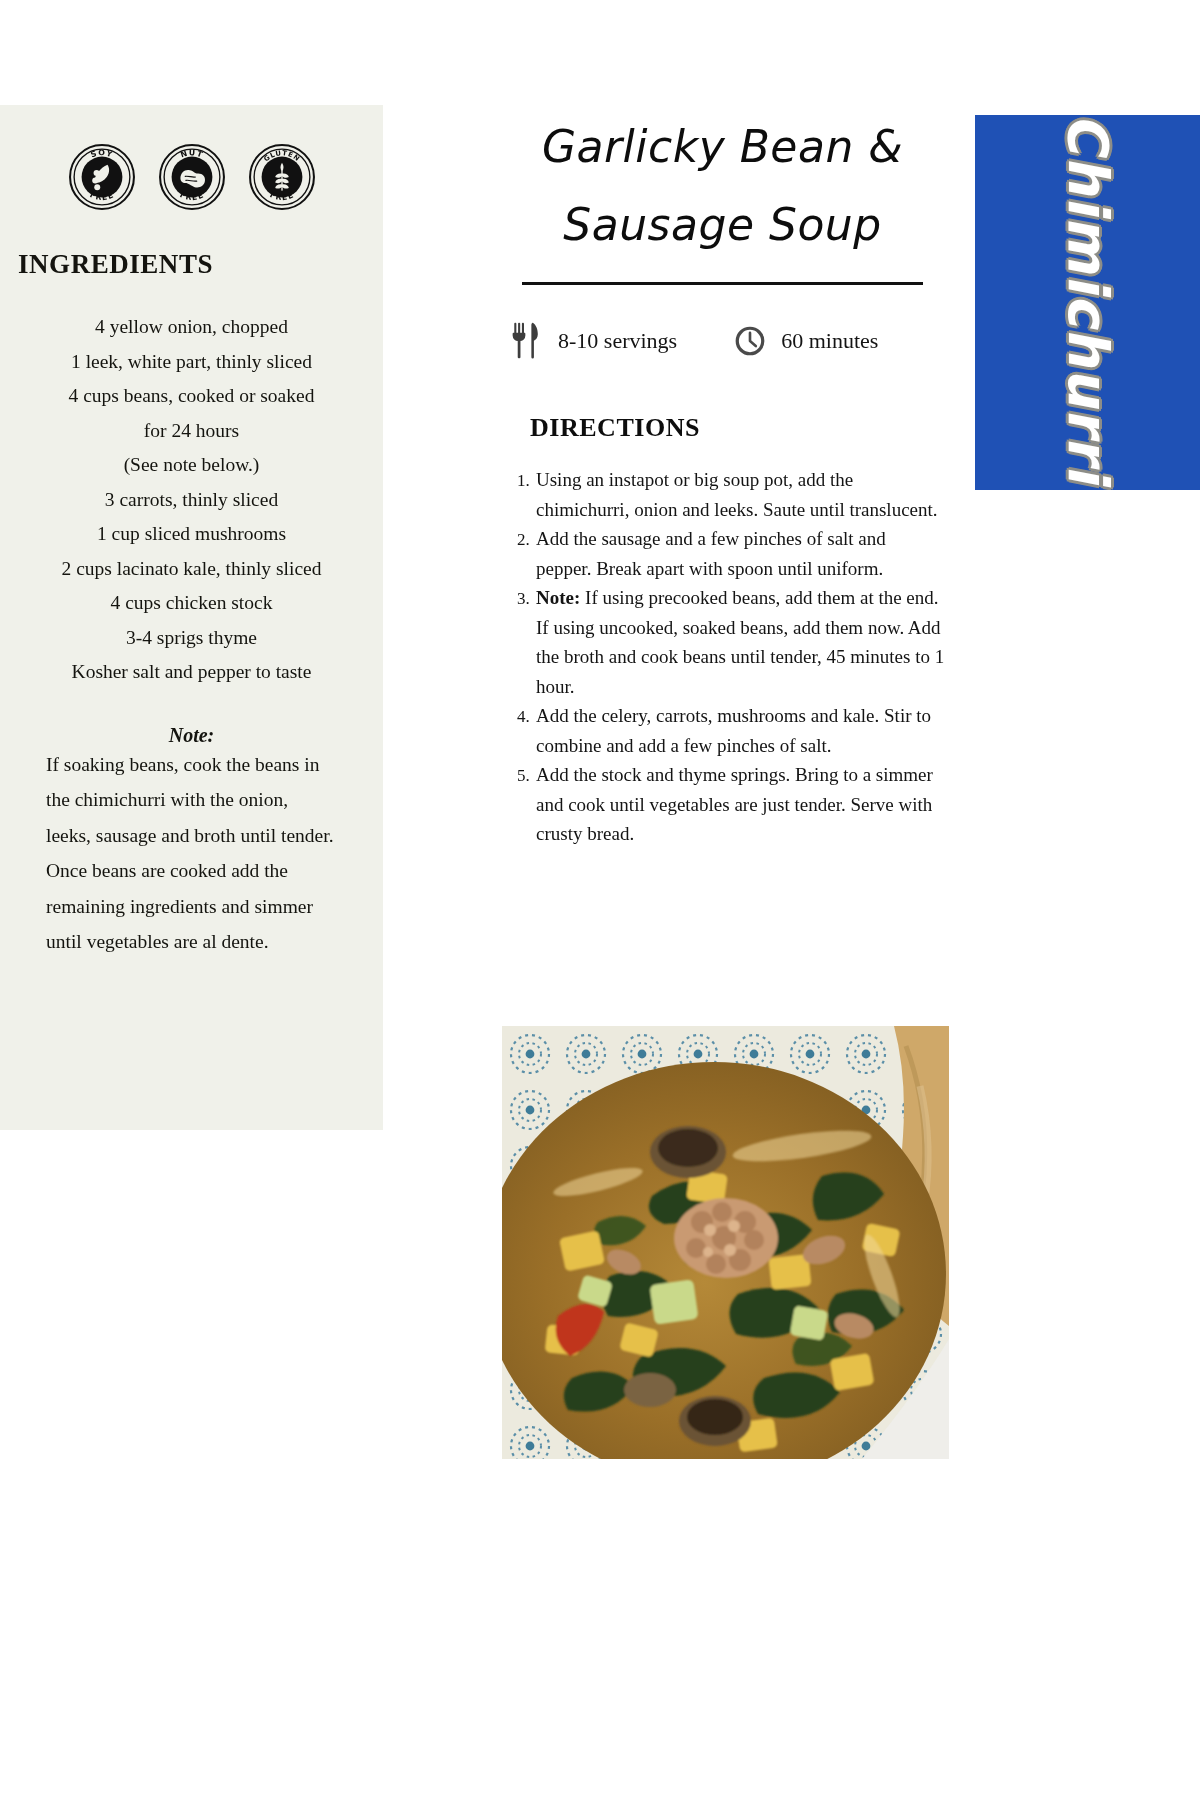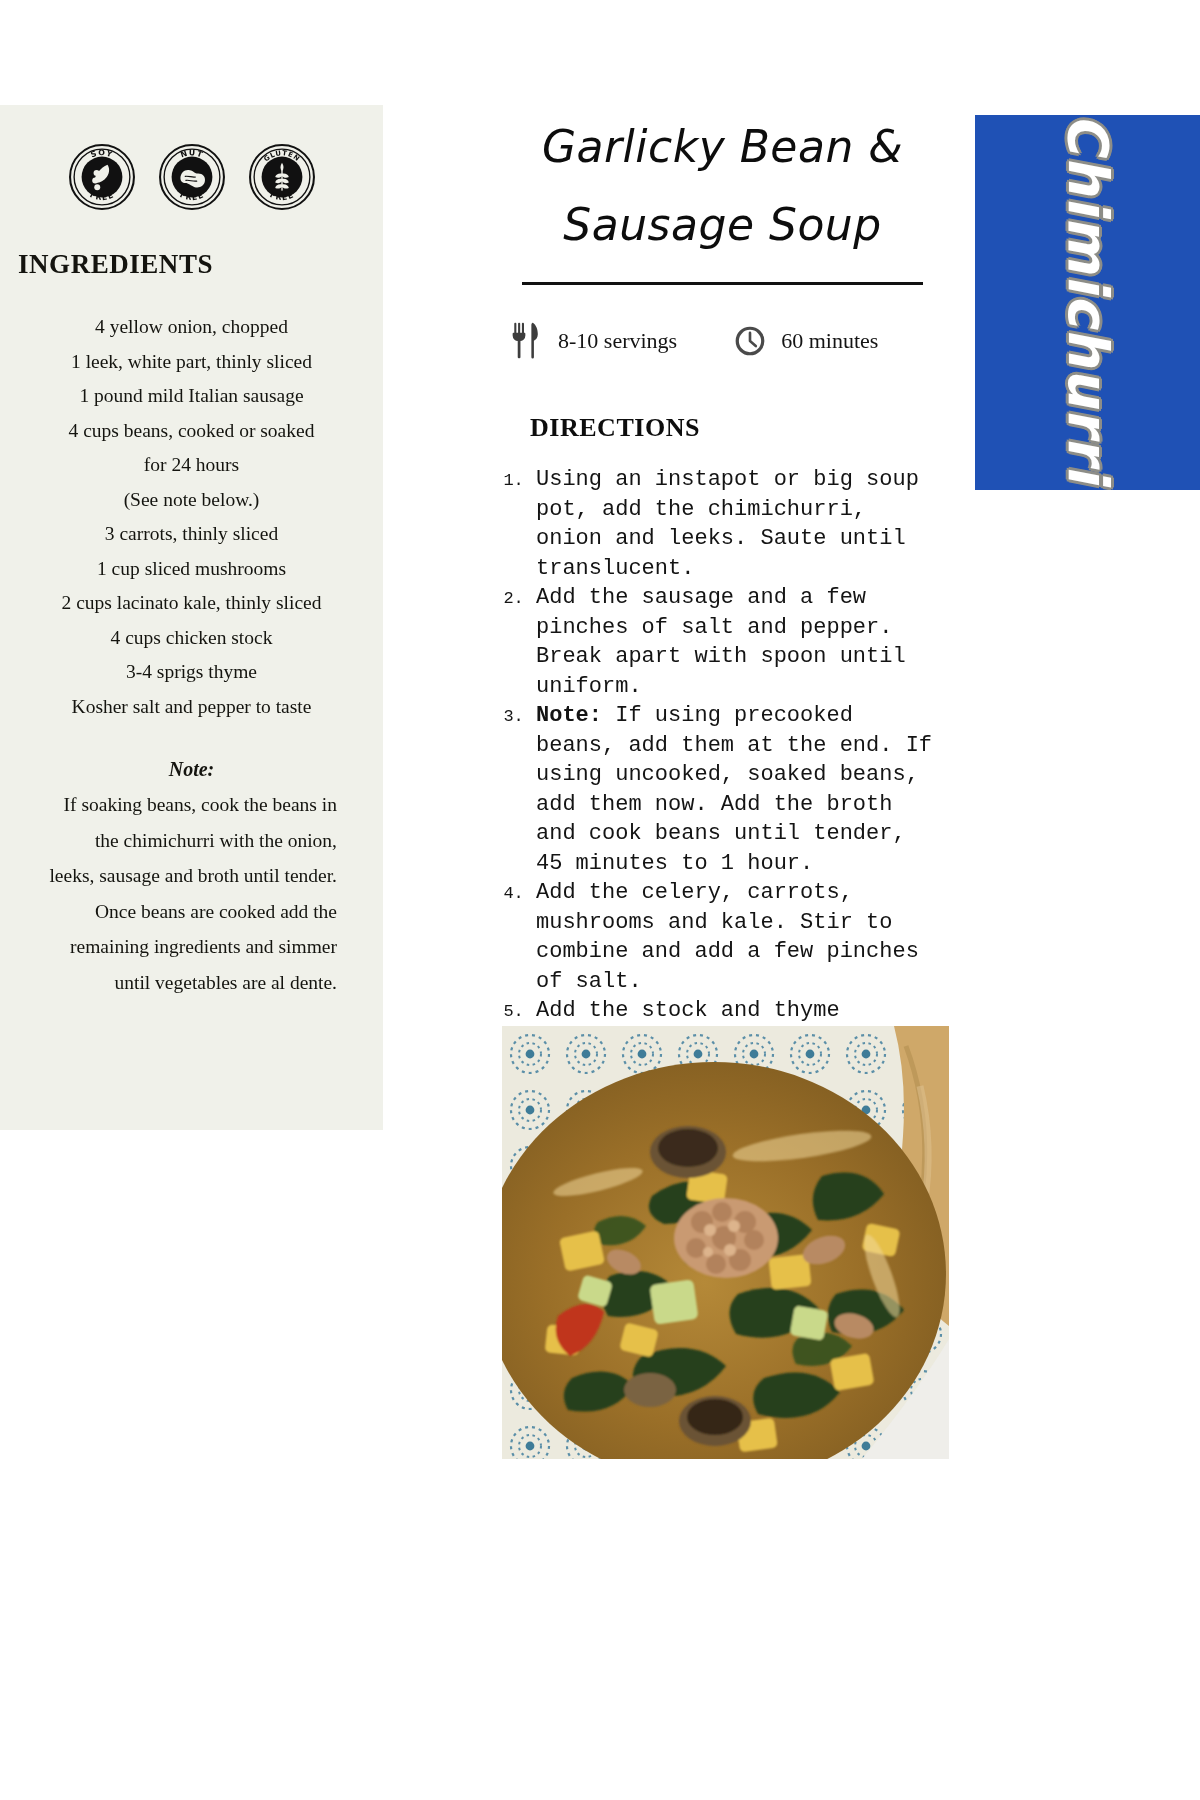--- a/index.html
+++ b/index.html
@@ -48,25 +48,24 @@
 
   #note-title{
     text-align:center;
     font-weight:bold;
     font-style:italic;
     font-size:20px;
     color:#14140f;
     margin-top:34px;
   }
   #note-body{
-    text-align:right;
+    text-align:left;
     font-size:19.5px;
     line-height:35.5px;
     color:#14140f;
-    margin-top:6px;
     padding:0 28px;
   }
 
   
   #right-col{
     position:absolute;
     left:500px; top:108px;
     width:445px;
   }
   #recipe-title{
@@ -106,24 +105,23 @@
     font-size:26px;
     color:#0d0d0d;
     margin-top:52px;
     padding-left:30px;
     letter-spacing:.02em;
   }
 
   #steps{
     margin:22px 0 0 0;
     padding-left:34px;
-    font-size:22px;
+    font-size:19px;
     line-height:29.5px;
     color:#141414;
-    font-family:Liberation Mono, monospace;
   }
   #steps li{
     margin-bottom:0;
     padding-left:2px;
   }
   #steps li::marker{ font-size:17px; }
   #steps b{ font-weight:bold; }
 
   
   #brand-banner{
@@ -242,21 +240,20 @@
       </text>
     </svg>
 
   </div>
 
   <div id="ingredients-title">INGREDIENTS</div>
 
   <div id="ingredient-list">
     <span class="ing">4 yellow onion, chopped</span>
     <span class="ing">1 leek, white part, thinly sliced</span>
-    <span class="ing">1 pound mild Italian sausage</span>
     <span class="ing">4 cups beans, cooked or soaked</span>
     <span class="ing">for 24 hours</span>
     <span class="ing">(See note below.)</span>
     <span class="ing">3 carrots, thinly sliced</span>
     <span class="ing">1 cup sliced mushrooms</span>
     <span class="ing">2 cups lacinato kale, thinly sliced</span>
     <span class="ing">4 cups chicken stock</span>
     <span class="ing">3-4 sprigs thyme</span>
     <span class="ing">Kosher salt and pepper to taste</span>
   </div>

